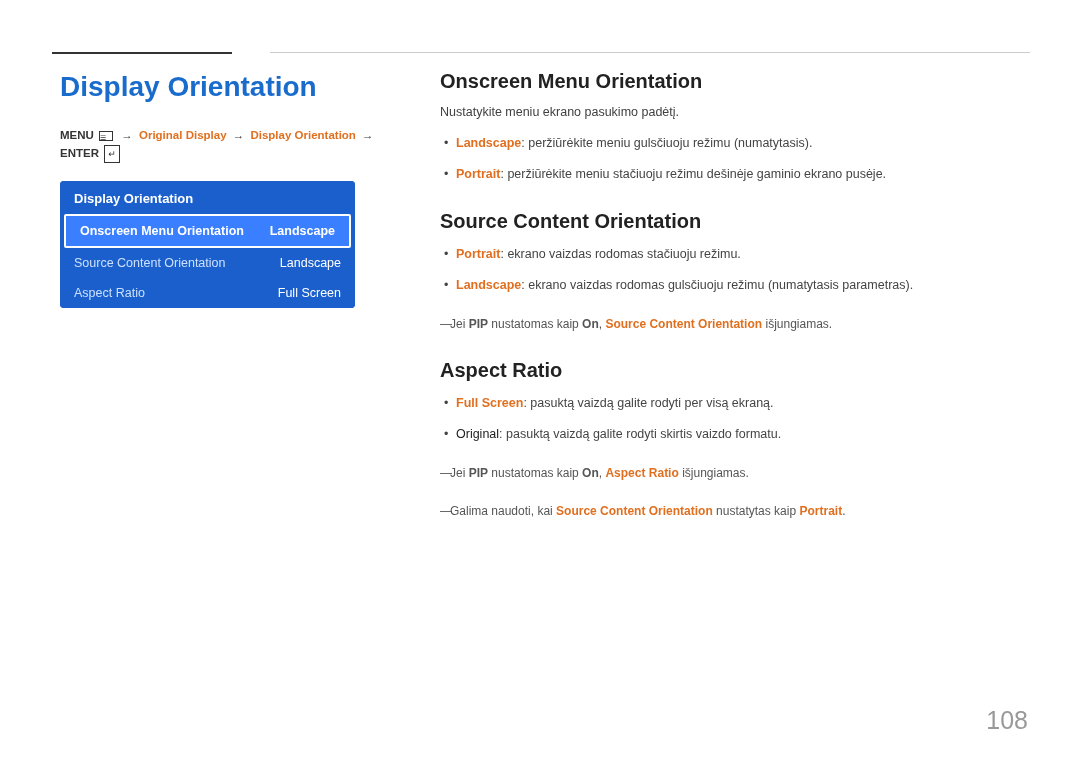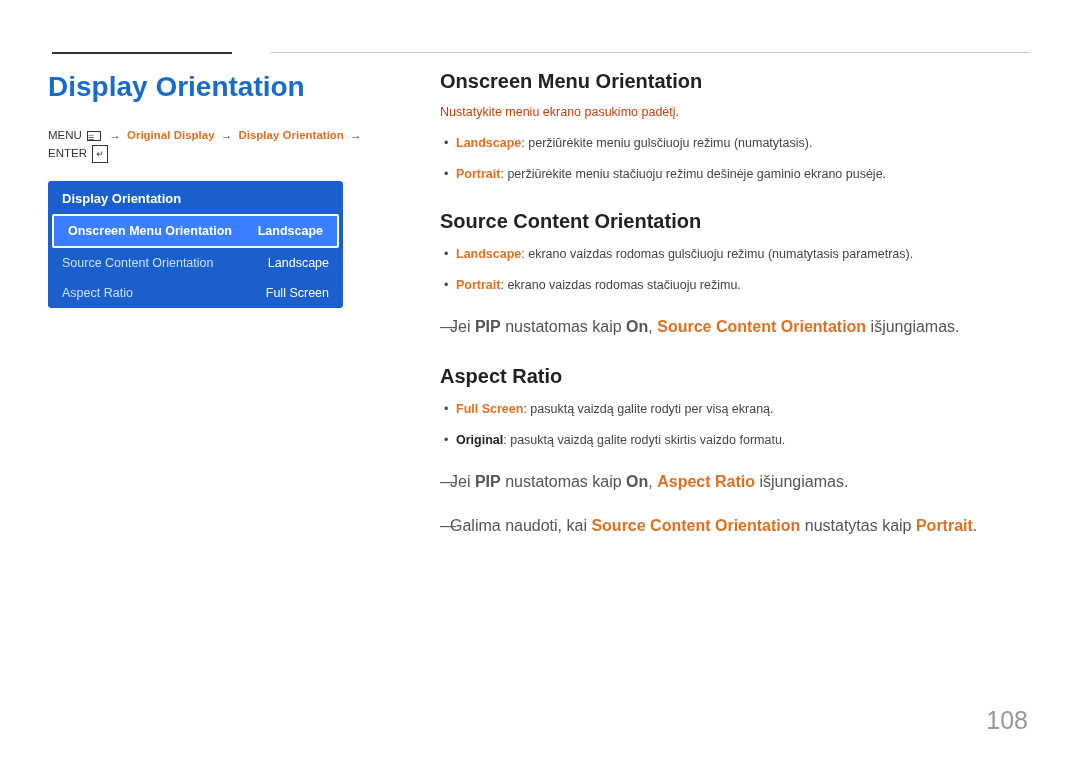--- a/index.html
+++ b/index.html
@@ -36,39 +36,39 @@
       bottom: 28px;
       right: 52px;
       font-size: 25px;
       color: #999;
       font-weight: 300;
     }
 
     .left-column {
       position: absolute;
       top: 70px;
-      left: 48px;
+      left: 60px;
       width: 340px;
     }
 
     .page-title {
       font-size: 28px;
       font-weight: bold;
       color: #1a6ccc;
       margin-bottom: 22px;
       line-height: 1.2;
     }
 
     .menu-path {
       font-size: 11.5px;
       color: #333;
       margin-bottom: 18px;
       line-height: 1.6;
     }
-    .menu-path .bold { font-weight: normal; }
+    .menu-path .bold { font-weight: bold; }
     .menu-path .orange { color: #e07020; font-weight: bold; }
     .menu-path .arrow { margin: 0 3px; color: #333; }
     .menu-icon {
       display: inline-block;
       width: 14px;
       height: 10px;
       border: 1.5px solid #333;
       position: relative;
       vertical-align: middle;
       margin: 0 2px;
@@ -139,21 +139,21 @@
 
     .section-title {
       font-size: 20px;
       font-weight: bold;
       color: #222;
       margin-bottom: 10px;
     }
 
     .section-intro {
       font-size: 12.5px;
-      color: #c2410c;
+      color: #404040;
       margin-bottom: 8px;
       line-height: 1.5;
     }
 
     .bullet-list {
       list-style: none;
       margin-bottom: 6px;
     }
     .bullet-list li {
       font-size: 12.5px;
@@ -164,25 +164,25 @@
       margin-bottom: 2px;
       margin-top: 11px;
     }
     .bullet-list li::before {
       content: '•';
       position: absolute;
       left: 4px;
       color: #444;
     }
     .term-orange { color: #e07020; font-weight: bold; }
-    .term-bold { font-weight: bold; color: #222; }
+    .term-bold { font-weight: normal; color: #222; }
     .term-orange-bold { color: #e07020; font-weight: bold; }
 
     .note-line {
-      font-size: 16px;
+      font-size: 12px;
       color: #555;
       line-height: 1.5;
       margin-top: 20px;
       padding-left: 10px;
       position: relative;
     }
     .note-line::before {
       content: '—';
       position: absolute;
       left: 0;
@@ -240,24 +240,24 @@
       <li>
         <span class="term-orange">Portrait</span><span>: peržiūrėkite meniu stačiuoju režimu dešinėje gaminio ekrano pusėje.</span>
       </li>
     </ul>
   </div>
 
   <div class="section">
     <div class="section-title">Source Content Orientation</div>
     <ul class="bullet-list">
       <li>
+        <span class="term-orange">Portrait</span><span>: ekrano vaizdas rodomas stačiuoju režimu.</span>
+      </li>
+      <li>
         <span class="term-orange">Landscape</span><span>: ekrano vaizdas rodomas gulsčiuoju režimu (numatytasis parametras).</span>
-      </li>
-      <li>
-        <span class="term-orange">Portrait</span><span>: ekrano vaizdas rodomas stačiuoju režimu.</span>
       </li>
     </ul>
     <div class="note-line">
       Jei <strong>PIP</strong> nustatomas kaip <strong>On</strong>, <span class="term-orange">Source Content Orientation</span> išjungiamas.
     </div>
   </div>
 
   <div class="section">
     <div class="section-title">Aspect Ratio</div>
     <ul class="bullet-list">

